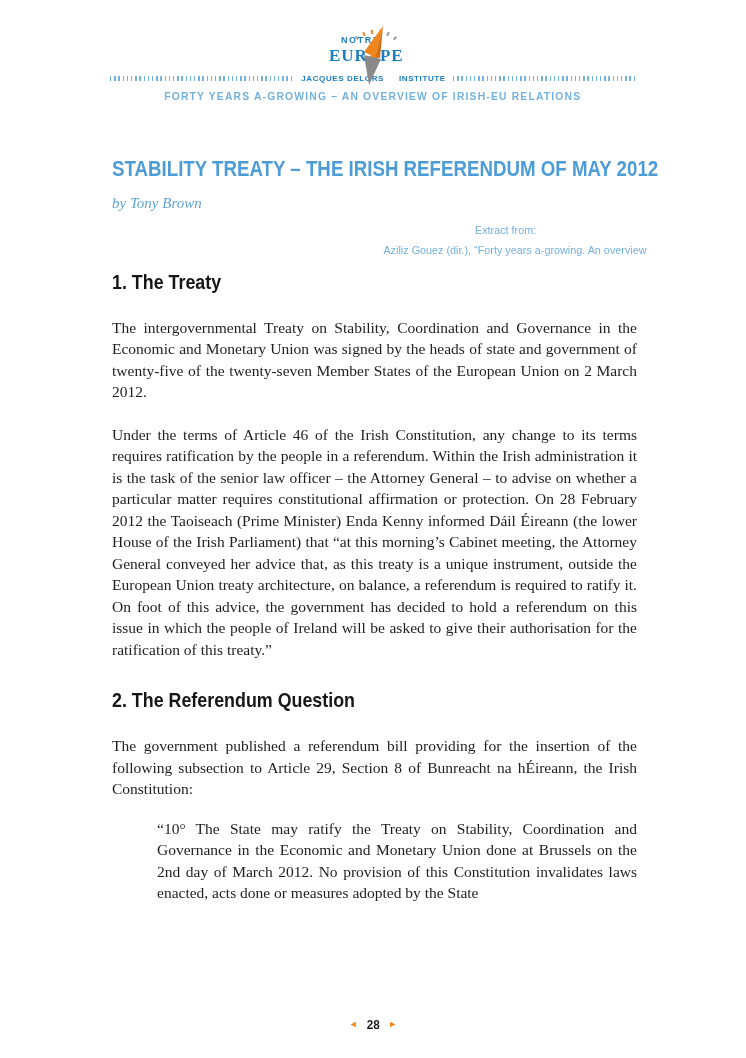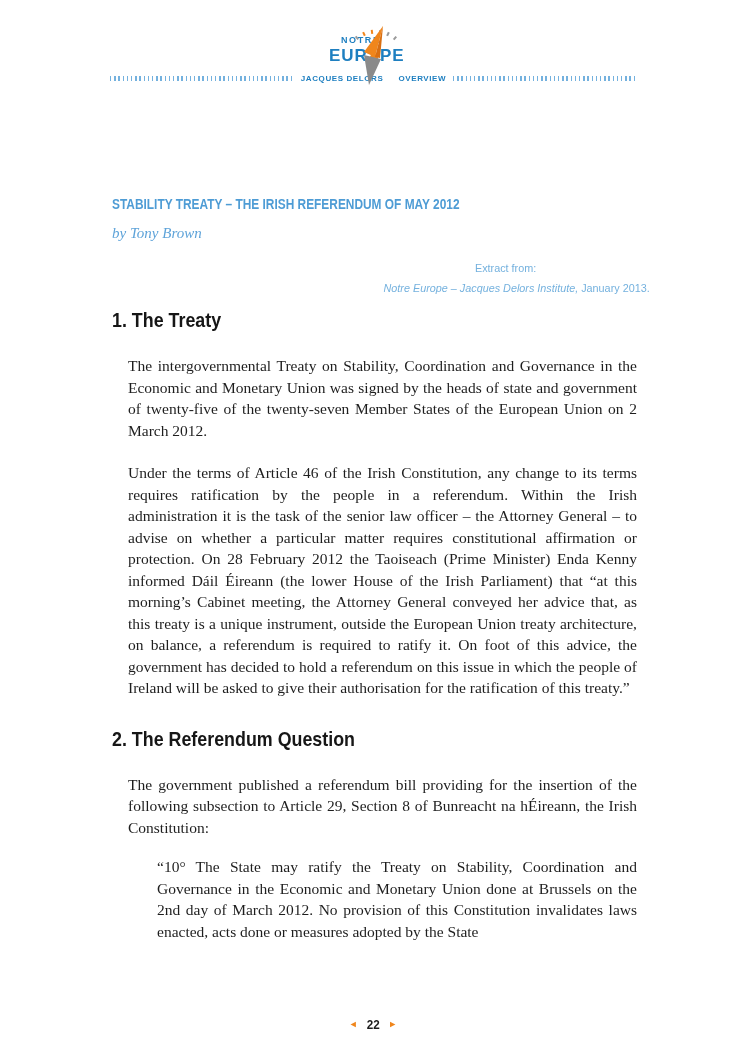--- a/index.html
+++ b/index.html
@@ -16,21 +16,21 @@
   
   .masthead{position:relative;padding-top:24px;text-align:center;}
   .logo-wrap{position:relative;height:48px;}
   .logo-notre{
     position:absolute;top:11px;left:341px;
     font-family:"Liberation Sans","DejaVu Sans",sans-serif;
     font-weight:bold;font-size:9px;letter-spacing:1.6px;color:#1e7fc0;
   }
   .logo-europe{
     position:absolute;top:22px;left:329px;
-    font-family:Liberation Sans, sans-serif;
+    font-family:Liberation Serif, serif;
     font-weight:bold;font-size:17px;letter-spacing:1px;color:#1e7fc0;
     display:flex;align-items:center;
   }
   .logo-dot{display:inline-block;width:8px;height:8px;border-radius:50%;
     background:#f0861c;margin:3px 2px 0 2px;}
   .needle{position:absolute;left:358px;top:1px;z-index:3;}
   .arc-tick{position:absolute;width:1.5px;height:4px;background:#9a9a9a;z-index:2;}
   .arc-tick.o{background:#f0861c;}
   
   .institute-row{
@@ -50,43 +50,43 @@
     font-family:"Liberation Sans","DejaVu Sans",sans-serif;
     font-weight:bold;font-size:11.5px;letter-spacing:1.3px;color:#74b1de;
   }
   
   .cond{display:inline-block;transform:scaleX(0.9);transform-origin:center;white-space:nowrap;}
   .condL{display:inline-block;transform:scaleX(0.85);transform-origin:left center;white-space:nowrap;}
   .it{font-style:italic;}
   
   .content{padding:0 109px 0 112px;}
   .doc-title{
-    margin-top:110px;
+    margin-top:55px;
     font-family:"Liberation Sans","DejaVu Sans",sans-serif;
-    font-weight:bold;font-size:14px;line-height:23px;color:#4e9cd5;
+    font-weight:bold;font-size:22px;line-height:23px;color:#4e9cd5;
   }
   .byline{
     margin-top:0;
     font-style:italic;font-size:15px;color:#5ea3d9;
   }
   .extract{
-    width:262px;margin-left:auto;margin-top:16px;
+    width:262px;margin-left:auto;margin-top:8px;
     font-family:"Liberation Sans","DejaVu Sans",sans-serif;
     font-size:11.5px;line-height:20px;color:#74b1de;
     text-align:center;
   }
   .extract-line .cond{transform:scaleX(0.94);}
   .section-heading{
     margin:12px 0 24px 0;
     font-family:"Liberation Sans","DejaVu Sans",sans-serif;
     font-weight:bold;font-size:21px;line-height:23px;color:#161616;
   }
   .section-heading.first{margin-top:10px;}
   p.body{
-    margin:0 0 21px 16px;
+    margin:0 0 21px 0;
     font-size:15.5px;line-height:21.5px;
     text-align:justify;
   }
   blockquote.quote{
     margin:18px 0 16px 45px;padding:0;
     font-size:15.5px;line-height:21.5px;
     text-align:justify;
   }
   
   .footer{
@@ -121,48 +121,51 @@
       <span class="arc-tick" style="left:394px;top:12px;transform:rotate(40deg);"></span>
 
       <svg class="needle" width="30" height="62" viewBox="0 0 30 62">
         <polygon points="25,1 6,27 17,32" fill="#f0861c"></polygon>
         <polygon points="25,1 17,32 22,33" fill="#d96f12"></polygon>
         <polygon points="6,30 23,34 11,60" fill="#8a8a8a"></polygon>
       </svg>
     </div>
     <div class="institute-row">
       <div class="dashes"></div>
-      <div class="institute-text"><span>JACQUES DELORS</span><span class="institute-gap"></span><span>OVERVIEW</span></div>
+      <div class="institute-text"><span>JACQUES DELORS</span><span class="institute-gap"></span><span>INSTITUTE</span></div>
       <div class="dashes"></div>
+    </div>
+    <div class="strapline">
+      <span class="cond">FORTY YEARS A-GROWING – AN OVERVIEW OF IRISH-EU RELATIONS</span>
     </div>
   </div>
 
   <div class="content">
 
     <h1 class="doc-title">
       <span class="condL">STABILITY TREATY – THE IRISH REFERENDUM OF MAY 2012</span>
     </h1>
     <div class="byline">by Tony Brown</div>
 
     <div class="extract">
         <div class="extract-line"><span class="cond"><span>Extract from:</span></span></div>
-        <div class="extract-line"><span class="cond"><span class="it">Notre Europe – Jacques Delors Institute,</span><span> January 2013.</span></span></div>
+        <div class="extract-line"><span class="cond"><span>Aziliz Gouez (dir.), “Forty years a-growing. An overview</span></span></div>
       </div>
 
     <h2 class="section-heading first">
       <span class="condL">1. The Treaty</span>
     </h2>
     <p class="body">The intergovernmental Treaty on Stability, Coordination and Governance in the Economic and Monetary Union was signed by the heads of state and government of twenty-five of the twenty-seven Member States of the European Union on 2 March 2012.</p>
     <p class="body">Under the terms of Article 46 of the Irish Constitution, any change to its terms requires ratification by the people in a referendum. Within the Irish administration it is the task of the senior law officer – the Attorney General – to advise on whether a particular matter requires constitutional affirmation or protection. On 28 February 2012 the Taoiseach (Prime Minister) Enda Kenny informed Dáil Éireann (the lower House of the Irish Parliament) that “at this morning’s Cabinet meeting, the Attorney General conveyed her advice that, as this treaty is a unique instrument, outside the European Union treaty architecture, on balance, a referendum is required to ratify it. On foot of this advice, the government has decided to hold a referendum on this issue in which the people of Ireland will be asked to give their authorisation for the ratification of this treaty.”</p>
 
     <h2 class="section-heading" style="margin-top:28px;">
       <span class="condL">2. The Referendum Question</span>
     </h2>
     <p class="body" style="margin-bottom:0;">The government published a referendum bill providing for the insertion of the following subsection to Article 29, Section 8 of Bunreacht na hÉireann, the Irish Constitution:</p>
 
     <blockquote class="quote">“10° The State may ratify the Treaty on Stability, Coordination and Governance in the Economic and Monetary Union done at Brussels on the 2nd day of March 2012. No provision of this Constitution invalidates laws enacted, acts done or measures adopted by the State</blockquote>
   </div>
 
   <div class="footer">
-    <span class="pg-arrow left">◄</span><span class="cond">22</span><span class="pg-arrow right">►</span>
+    <span class="pg-arrow left">◄</span><span class="cond">28</span><span class="pg-arrow right">►</span>
   </div>
 
 </div>
 
 </body></html>

